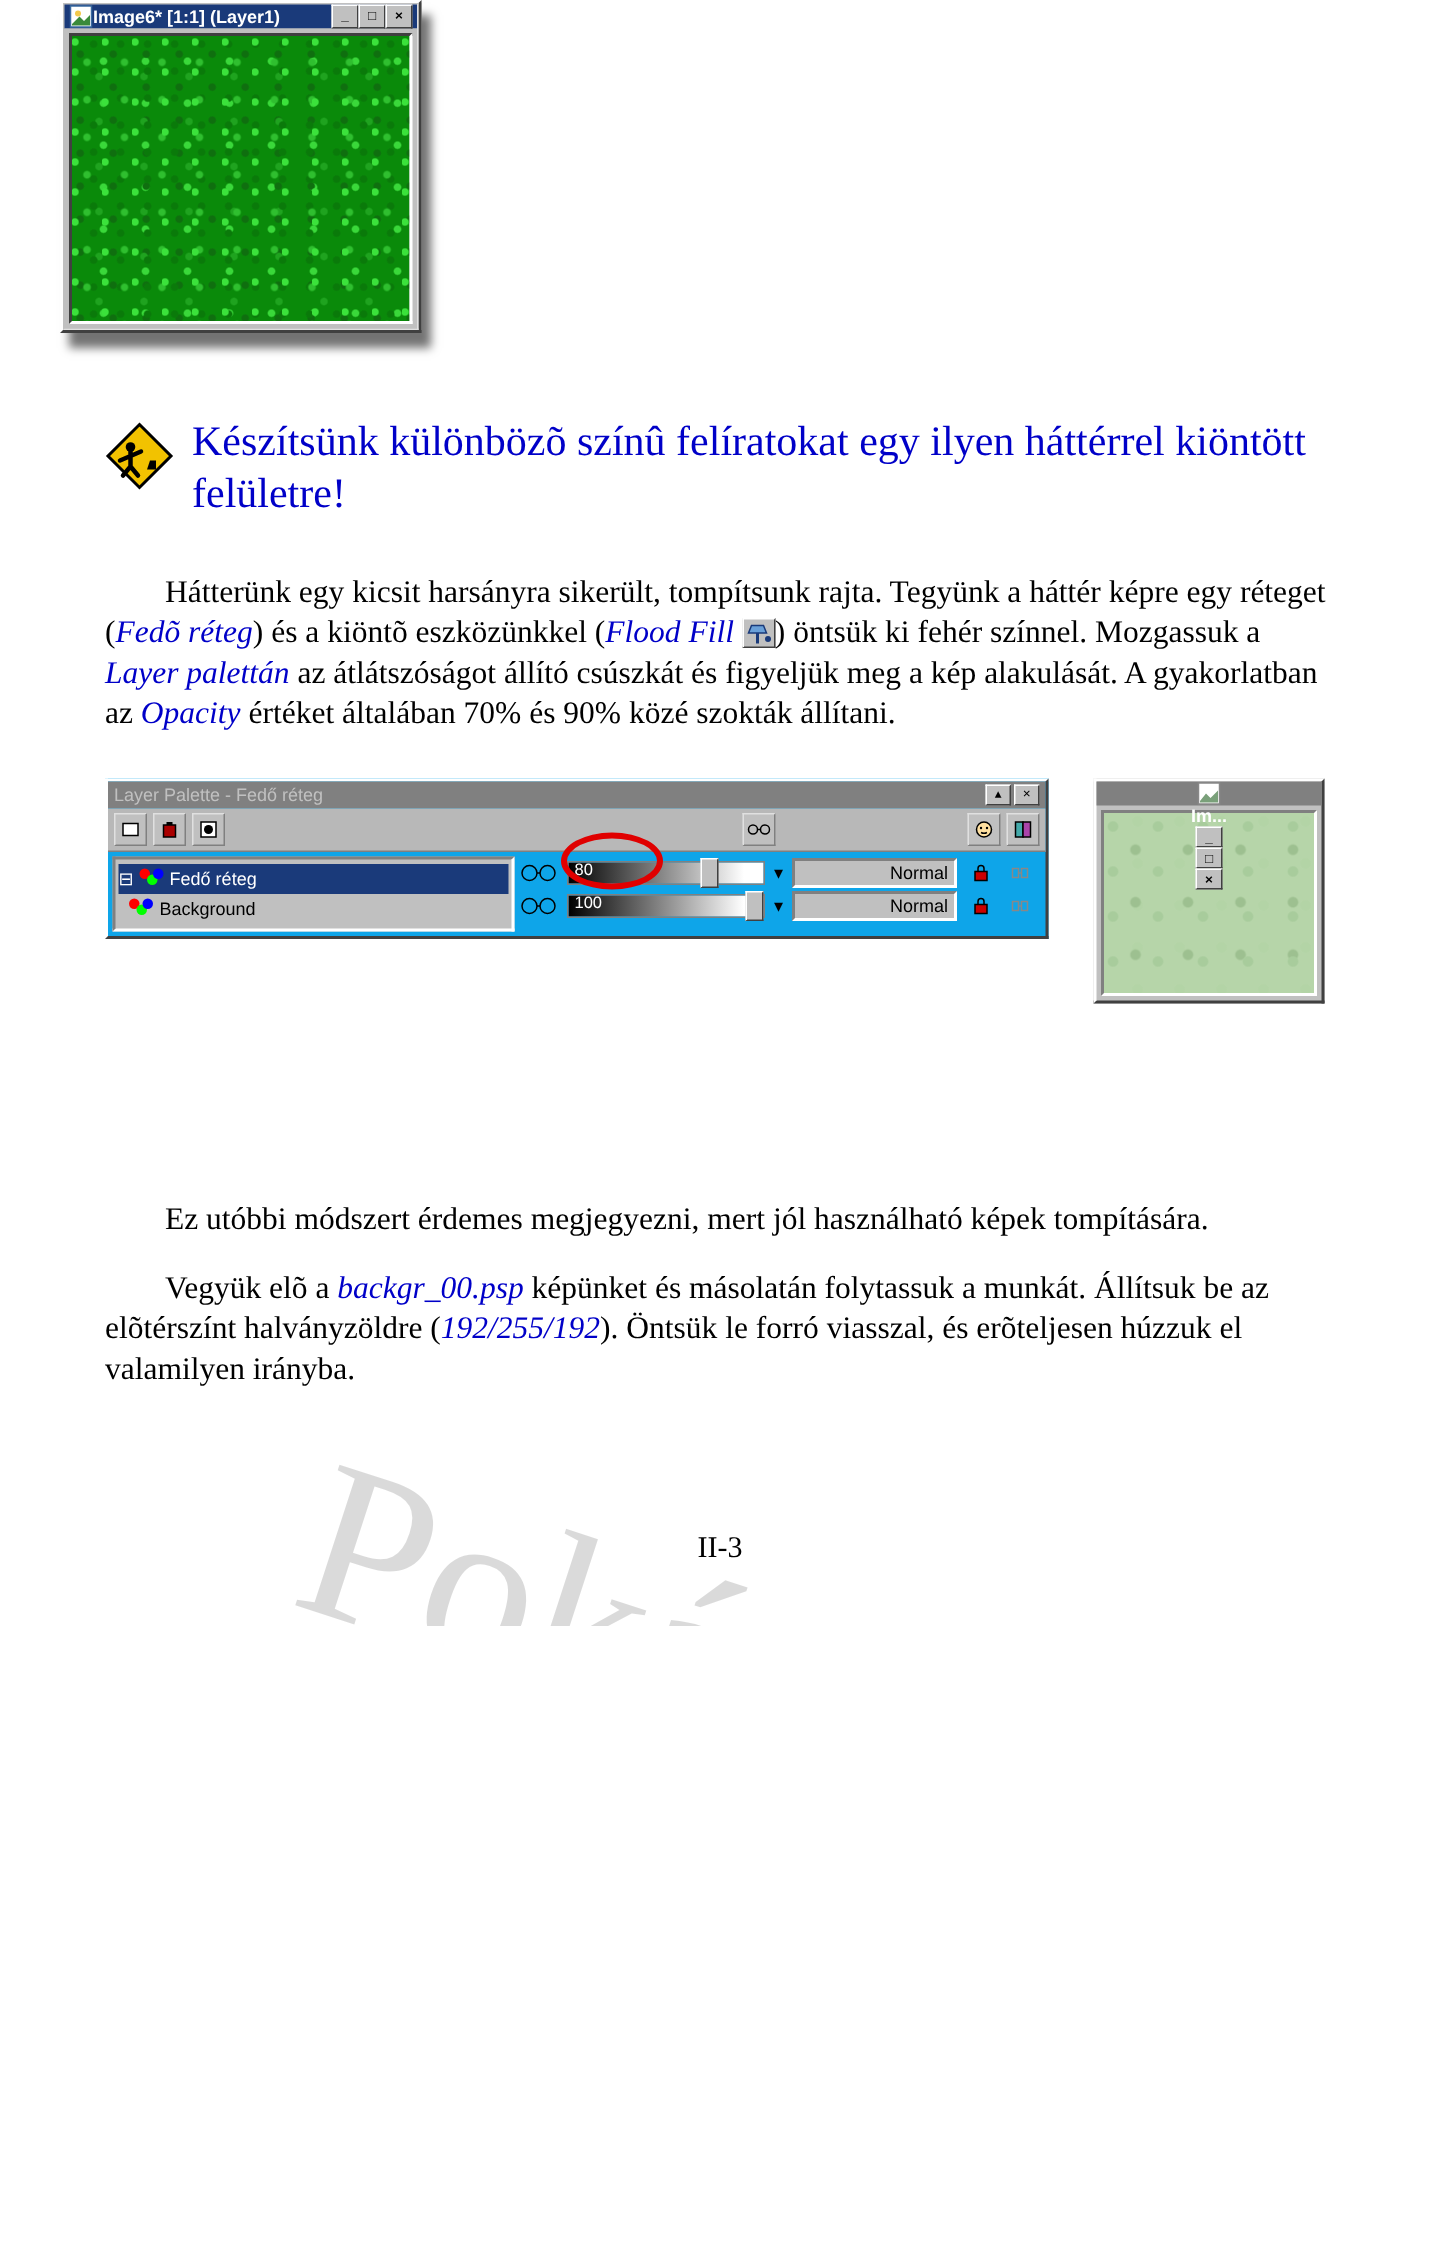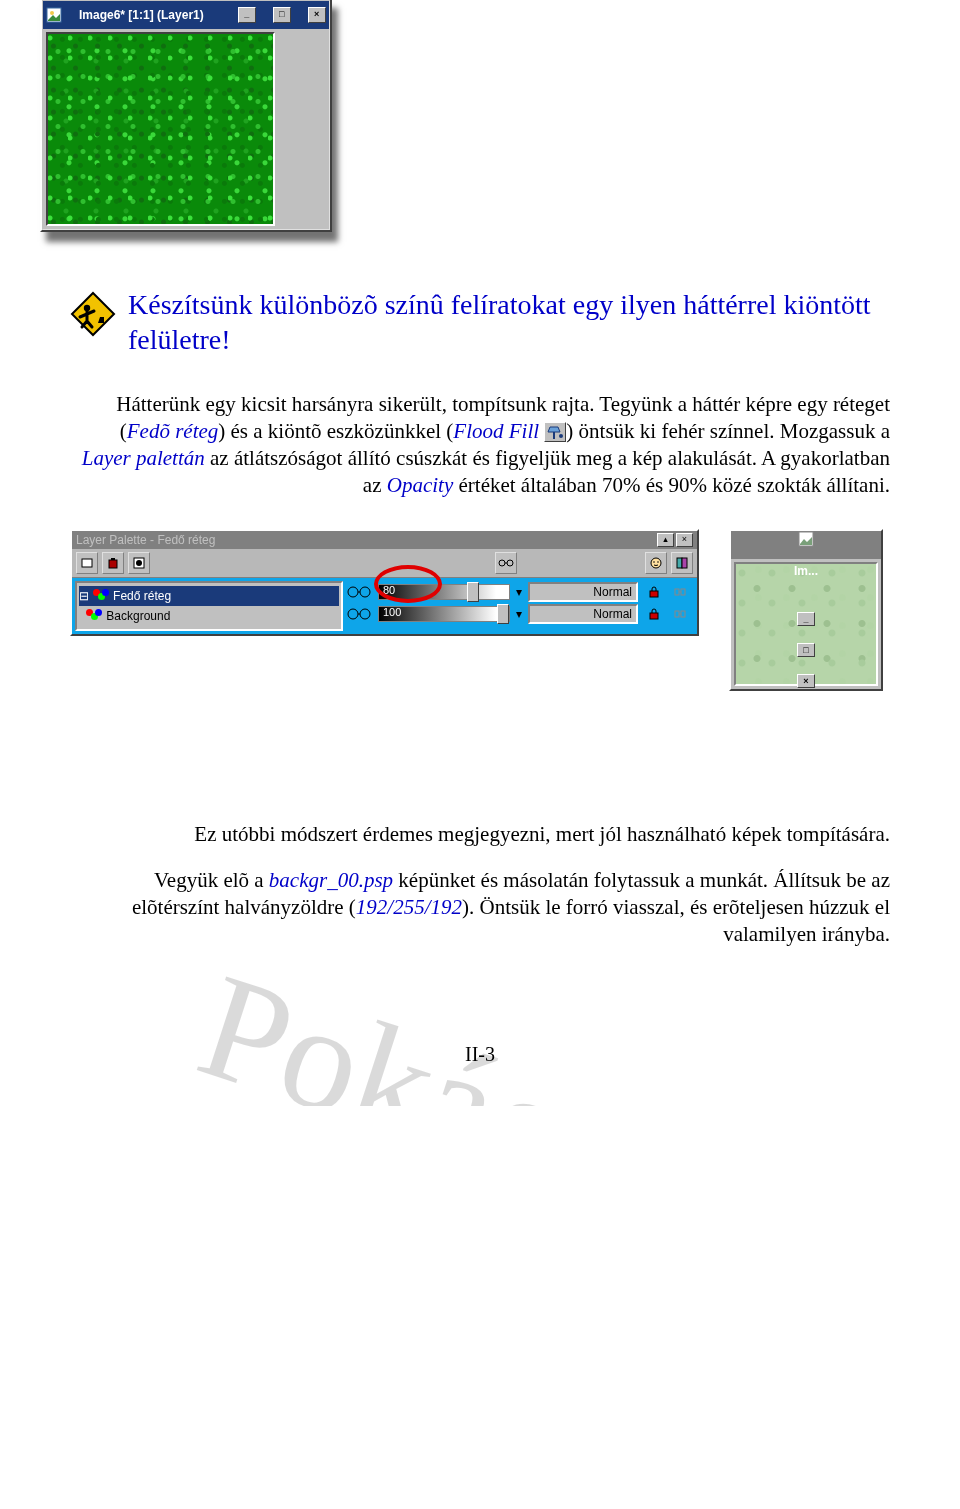--- a/index.html
+++ b/index.html
@@ -28,25 +28,25 @@
     border: 1px solid #c0c0c0;
     border-right-color: #e0e0e0;
     border-bottom-color: #e0e0e0;
   }
   .titlebar {
     background: linear-gradient(#1a3a7a,#1a3a7a);
     color: #fff;
     font-family: Tahoma, Verdana, sans-serif;
     font-size: 12px;
     font-weight: bold;
-    height: 28px;
+    height: 16px;
     display: flex;
     align-items: center;
     padding: 0 3px;
-    gap: 17px;
+    gap: 0;
   }
   .titlebar .spacer { flex: 1; }
   .tb-btn {
     width: 16px; height: 14px;
     background: #c0c0c0;
     border: 1px solid #fff;
     border-right-color: #404040;
     border-bottom-color: #404040;
     font-family: Arial, sans-serif;
     font-size: 9px;
@@ -83,21 +83,21 @@
     gap: 12px;
     margin-top: 55px;
   }
   .task-sign {
     width: 46px; height: 46px;
     flex-shrink: 0;
     margin-top: 4px;
   }
   .task-text { color: #0000c8; font-size: 28px; line-height: 1.25; }
   
-  p { margin: 0; line-height: 1.28; text-align: right; }
+  p { margin: 0; line-height: 1.28; }
   .para1 { margin-top: 34px; text-indent: 40px; }
   .blue-i { color: #0000c8; font-style: italic; }
   .red { color: #c00000; }
   .fill-icon {
     display: inline-block;
     width: 22px; height: 20px;
     vertical-align: -4px;
     background: #c0c0c0;
     border: 1px solid #fff;
     border-right-color: #404040;
@@ -253,21 +253,21 @@
     top: 820px;
     height: 600px;
     pointer-events: none;
     opacity: .14;
     overflow: hidden;
   }
   .watermark svg { width: 100%; height: 100%; }
   
   .para2 { margin-top: 130px; text-indent: 40px; }
   .h-sub { color: #0000c8; margin-top: 26px; text-indent: 40px; font-size: 22px; }
-  .para3 { margin-top: 20px; text-indent: 40px; margin-left: 29px; }
+  .para3 { margin-top: 20px; text-indent: 40px; }
   .pagenum { text-align: center; margin-top: 95px; font-size: 20px; }
 </style>
 </head>
 <body>
 
 <div class="page">
 
   
   <div class="win" style="margin-left:-30px; margin-top:-2px;">
     <div class="win-inner">

